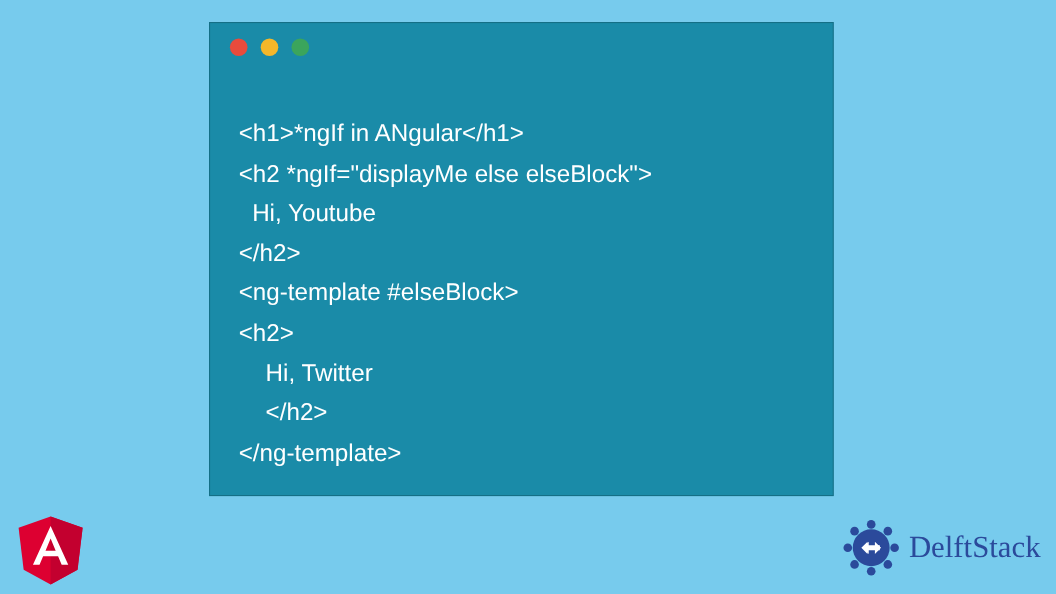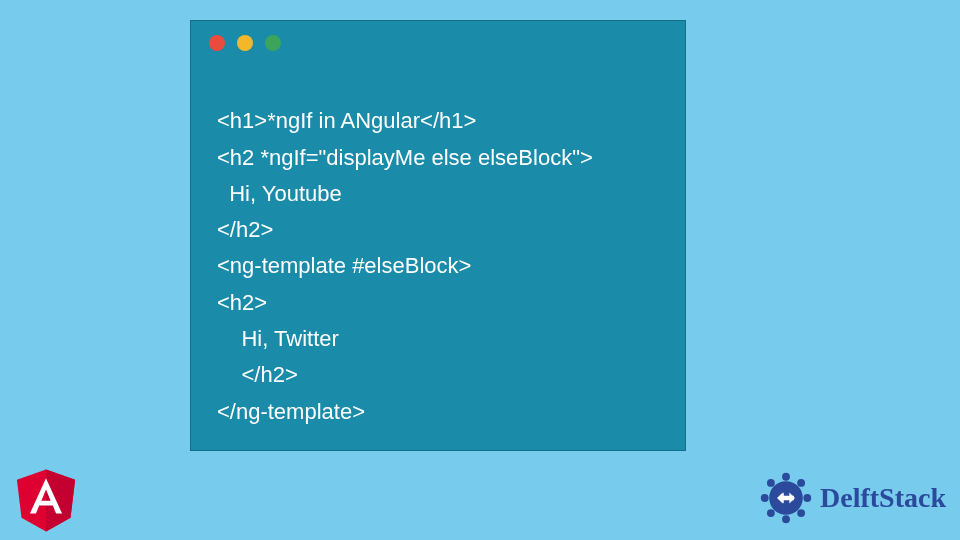--- a/index.html
+++ b/index.html
@@ -8,21 +8,21 @@
     height: 540px;
     background: #77cbed;
     position: relative;
     font-family: Arial, Helvetica, sans-serif;
     overflow: hidden;
   }
   .code-window {
     position: absolute;
     left: 190px;
     top: 20px;
-    width: 496px;
+    width: 568px;
     background: #1a8ba8;
     border: 1px solid rgba(0,0,0,0.2);
     padding-bottom: 14px;
   }
   .traffic-lights {
     display: flex;
     gap: 12px;
     padding: 14px 18px 10px 18px;
   }
   .dot {
@@ -52,21 +52,21 @@
     position: absolute;
     right: 14px;
     bottom: 14px;
     display: flex;
     align-items: center;
     gap: 6px;
   }
   .delft-text {
     color: #2b4a9b;
     font-size: 28px;
-    font-weight: 700;
+    font-weight: 400;
     font-family: Georgia, 'Times New Roman', serif;
   }
   .delft-badge {
     width: 56px;
     height: 56px;
   }
 </style>
 </head>
 <body>
 

